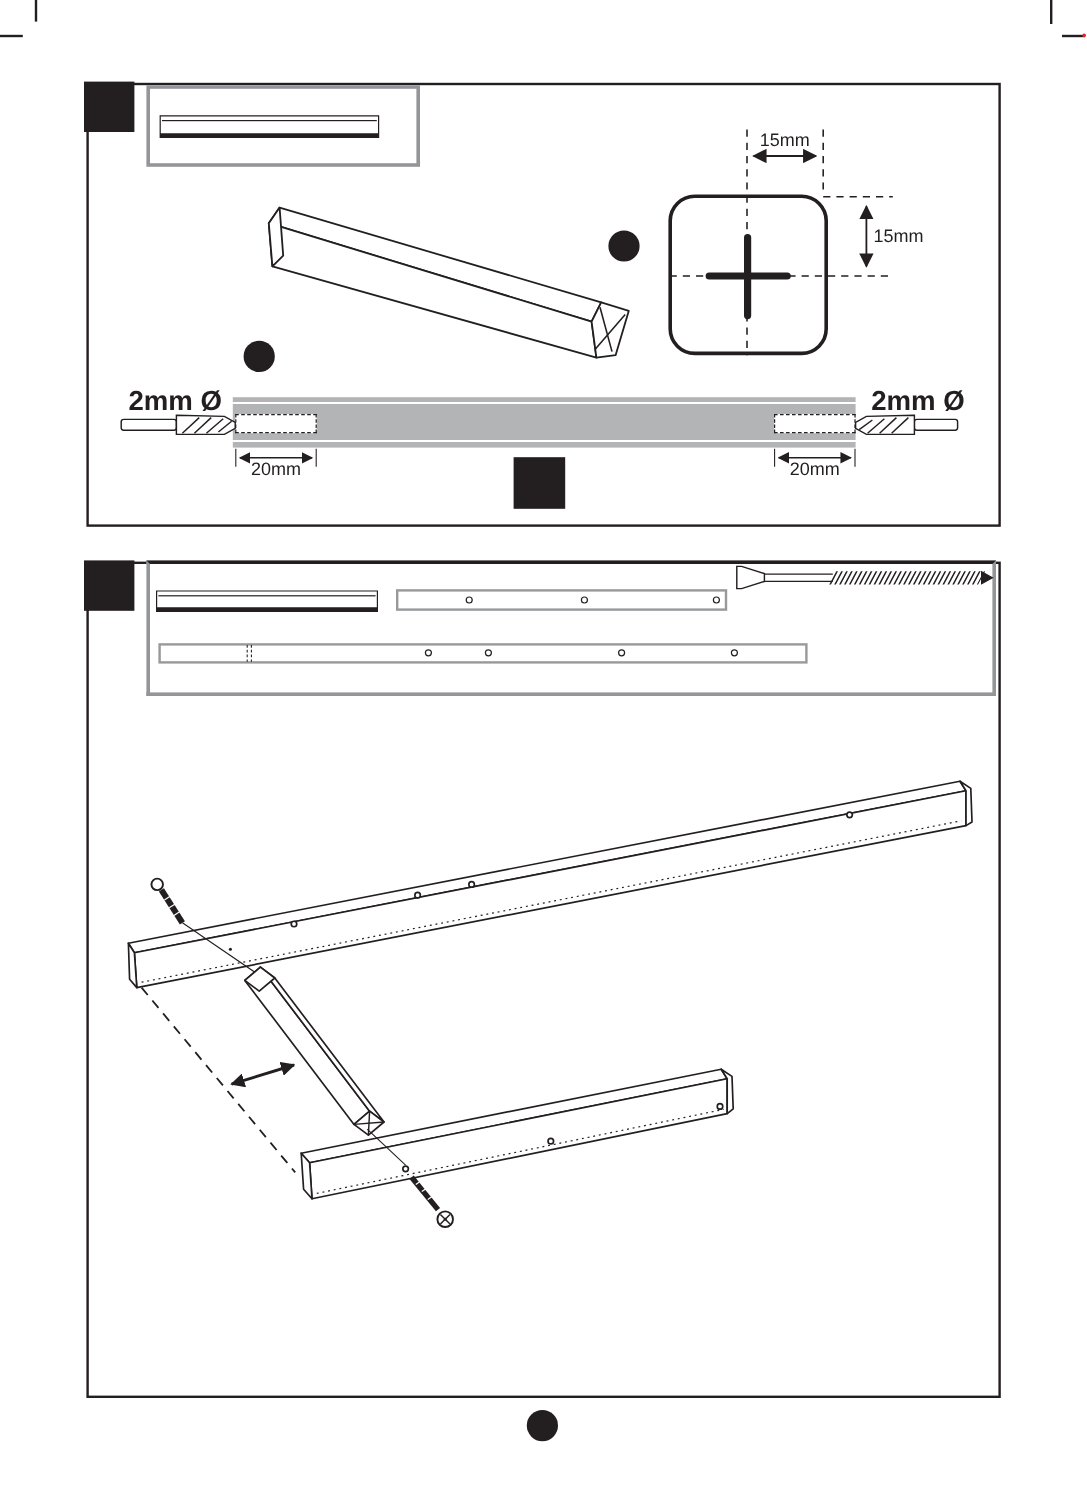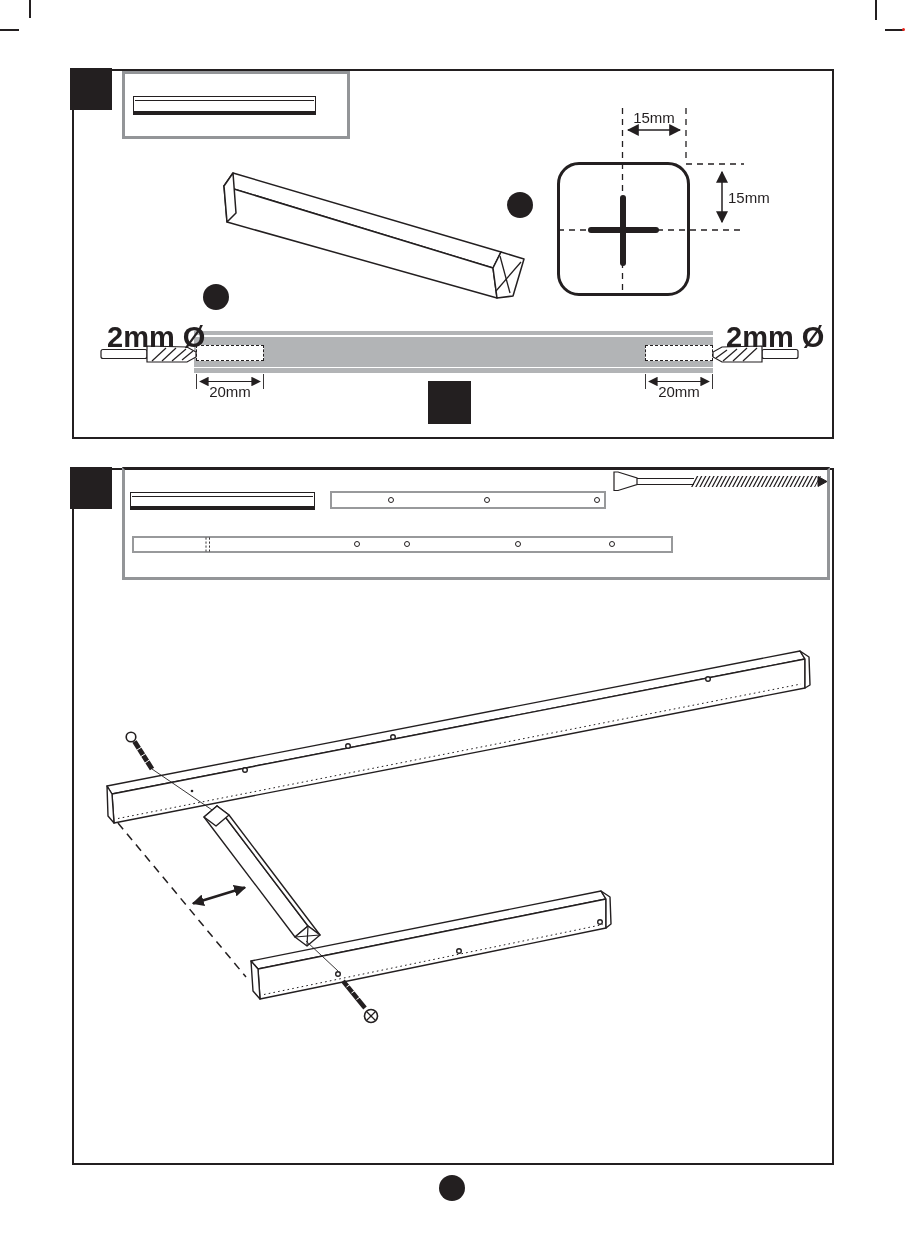--- a/index.html
+++ b/index.html
@@ -11,21 +11,21 @@
   .partsbox{position:absolute;border:3px solid #939598;box-sizing:border-box;background:#fff}
   .beamprofile{position:absolute;border:1.5px solid #231f20;border-bottom:4px solid #231f20;background:#fff;box-sizing:border-box}
   .beamprofile::after{content:"";position:absolute;left:1px;right:1px;top:2.5px;height:1.2px;background:#231f20}
   .rail{position:absolute;border:2px solid #98999b;box-sizing:border-box;background:#fff}
   .hole{position:absolute;width:4px;height:4px;border:1px solid #231f20;border-radius:50%;background:#fff;box-sizing:content-box}
   .dot{position:absolute;width:26px;height:26px;background:#231f20;border-radius:50%}
   .graybeam{position:absolute;background:linear-gradient(#b2b4b6 0 4px,#ffffff 4px 5.5px,#b2b4b6 5.5px 36px,#ffffff 36px 37.5px,#b2b4b6 37.5px 100%)}
   .dashhole{position:absolute;background:#fff;border:1.6px dashed #231f20;box-sizing:border-box}
   .roundsq{position:absolute;border:3px solid #231f20;border-radius:22px;box-sizing:border-box;background:#fff}
   .lbl{position:absolute;color:#231f20;font-size:15px;z-index:6;white-space:nowrap}
-  .lbl.b{font-weight:bold;font-size:29px}
+  .lbl.b{font-weight:bold;font-size:23px}
   .ctr{text-align:center}
   svg.overlay{position:absolute;left:0;top:0;z-index:5;pointer-events:none}
 </style>
 </head>
 <body>
 
 <div class="page">
 
   <div class="crop" style="left:29px;top:0;width:1.5px;height:18px"></div>
   <div class="crop" style="left:0;top:29px;width:19px;height:1.5px"></div>

